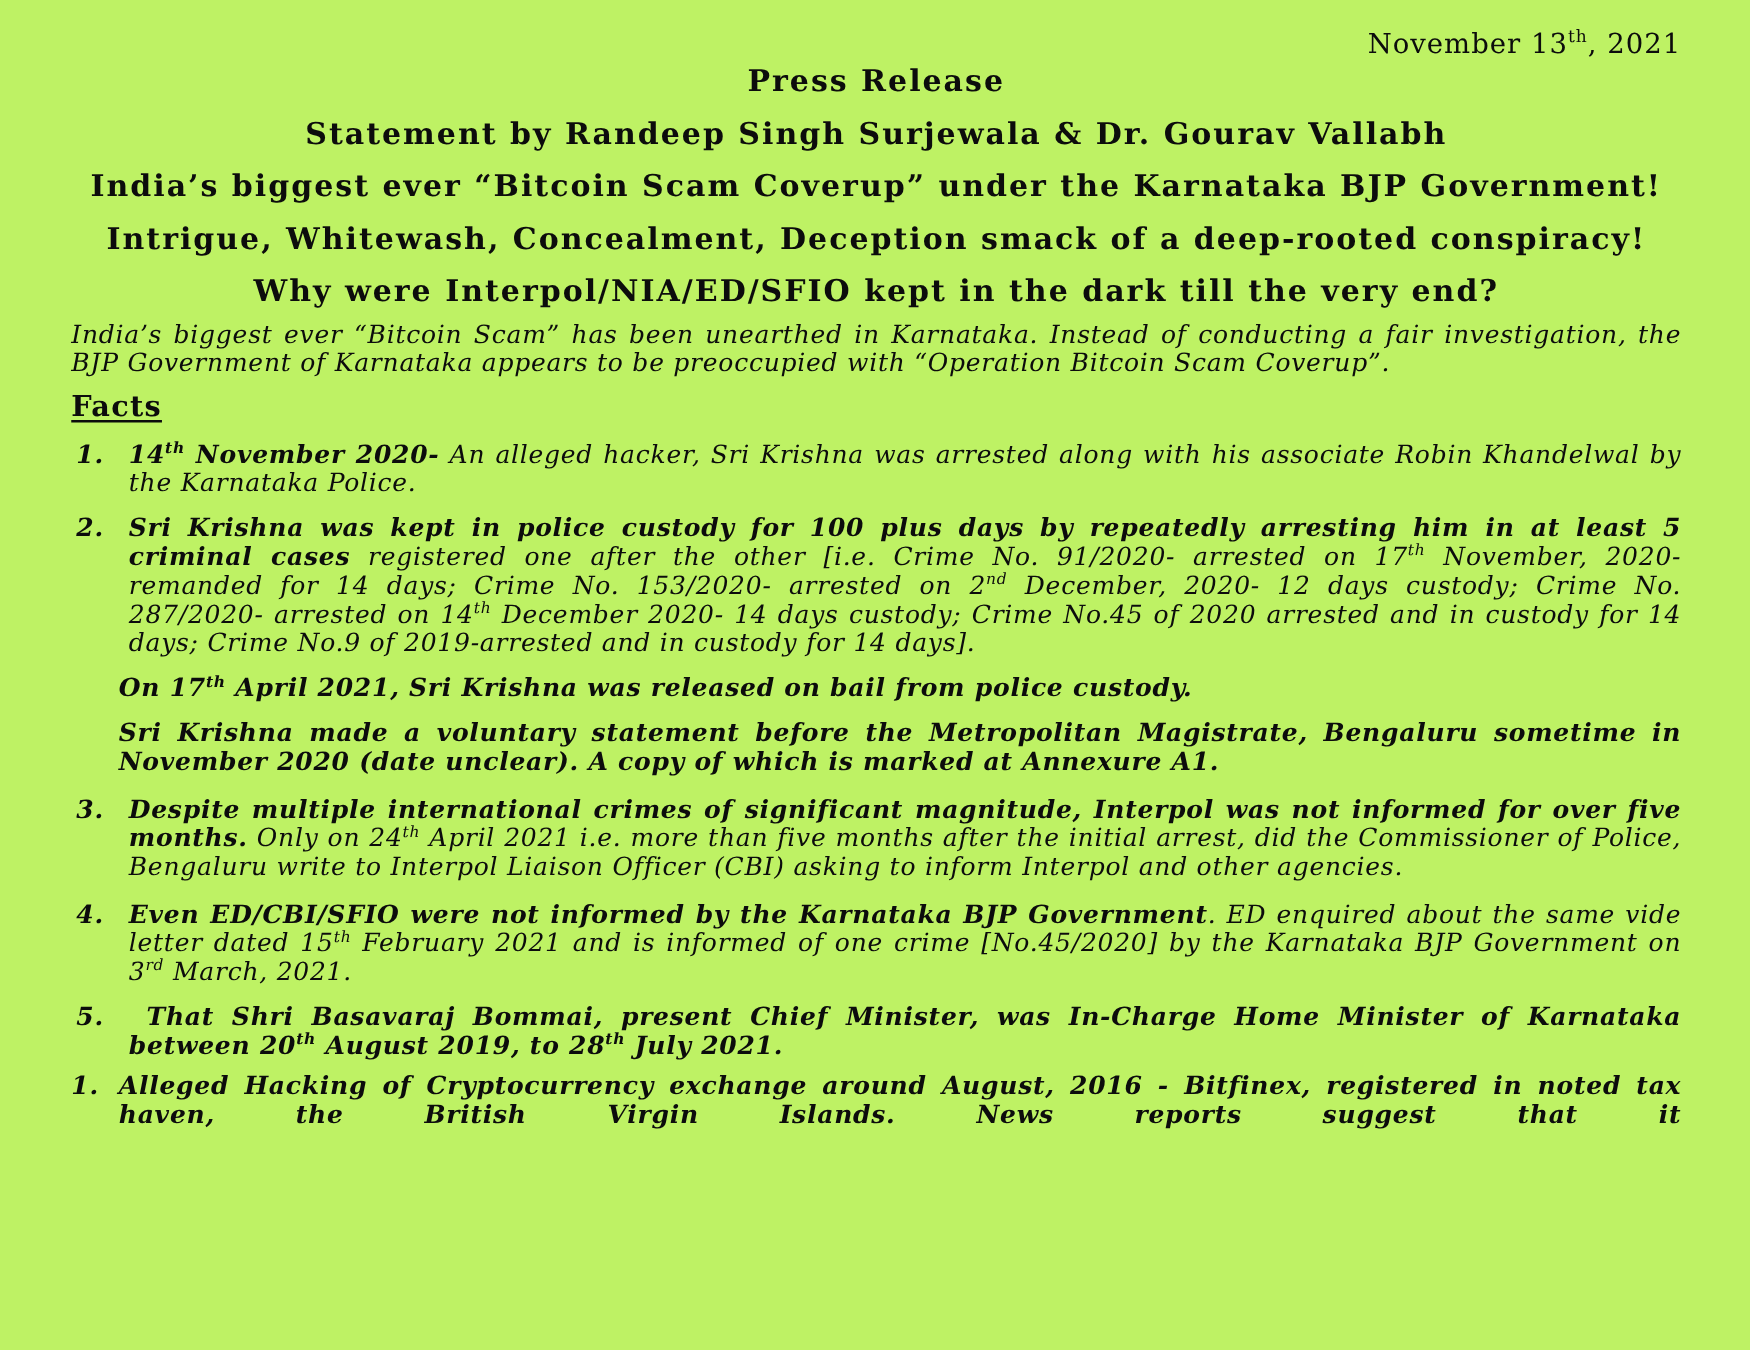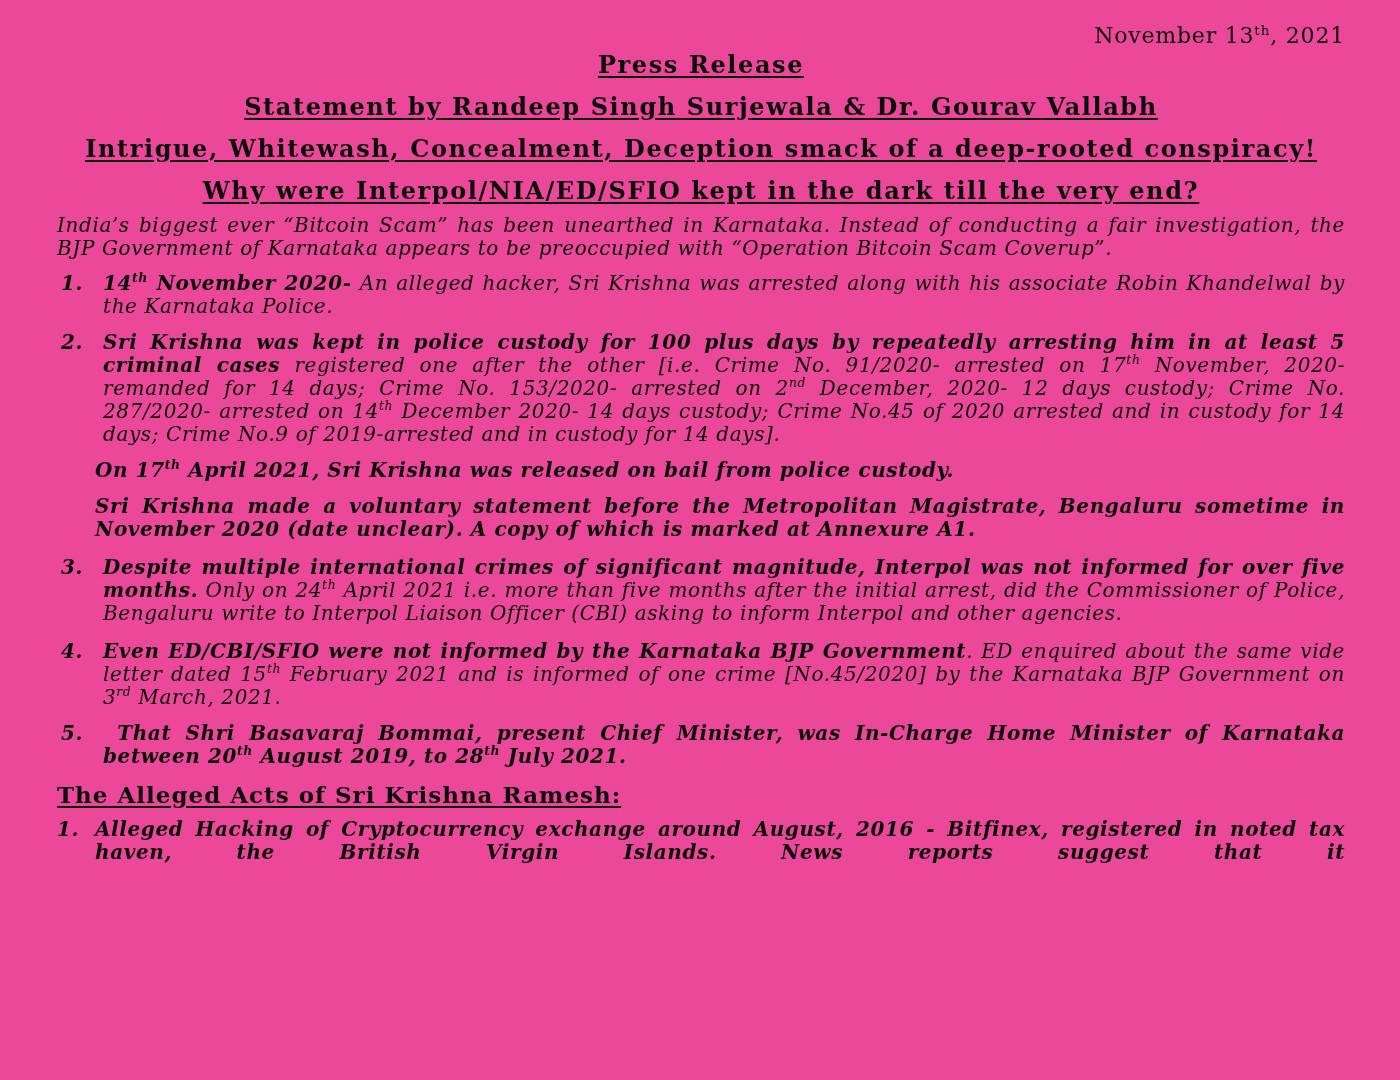--- a/index.html
+++ b/index.html
@@ -5,37 +5,36 @@
   html, body {
     margin: 0; padding: 0;
     background: #ffffff;
     width: 1400px; height: 1080px;
     overflow: hidden;
   }
   .page {
     box-sizing: border-box;
     width: 1400px; height: 1080px;
     padding: 24px 55px 0 57px;
-    background: #ec4899;
+    background: #bef264;
     color: #0c0c0c;
     font-family: "DejaVu Serif", "Liberation Serif", serif;
   }
   .date-line {
     text-align: right;
     font-size: 22px;
     line-height: 24px;
     letter-spacing: 0.8px;
   }
   .hl {
     font-weight: bold;
     text-align: center;
     font-size: 24px;
     line-height: 30px;
     letter-spacing: 1.6px;
-    text-decoration: underline;
     text-underline-offset: 3px;
   }
   .sect {
     font-weight: bold;
     text-align: left;
     font-size: 23px;
     line-height: 28px;
     letter-spacing: 1px;
     text-decoration: underline;
     text-underline-offset: 3px;
@@ -79,27 +78,29 @@
 <body>
 
 <div class="page">
 
   <div class="date-line"><span>November 13</span><sup>th</sup><span>, 2021</span></div>
 
   <div class="hl mt2">Press Release</div>
 
   <div class="hl mt12">Statement by Randeep Singh Surjewala &amp; Dr. Gourav Vallabh</div>
 
+  <div class="hl mt12">India’s biggest ever “Bitcoin Scam Coverup” under the Karnataka BJP Government!</div>
 
   <div class="hl mt12">Intrigue, Whitewash, Concealment, Deception smack of a deep-rooted conspiracy!</div>
 
   <div class="hl mt12">Why were Interpol/NIA/ED/SFIO kept in the dark till the very end?</div>
 
   <div class="para mt8"><span>India’s biggest ever “Bitcoin Scam” has been unearthed in Karnataka. Instead of conducting a fair investigation, the BJP Government of Karnataka appears to be preoccupied with “Operation Bitcoin Scam Coverup”.</span></div>
 
+  <div class="sect mt10">Facts</div>
 
   <div class="li para mt12">
     <span class="num">1.</span>
     <div class="li-text"><span class="b">14</span><sup class="b">th</sup><span class="b"> November 2020-</span><span> An alleged hacker, Sri Krishna was arrested along with his associate Robin Khandelwal by the Karnataka Police.</span></div>
   </div>
 
   <div class="li para mt13">
     <span class="num">2.</span>
     <div class="li-text"><span class="b">Sri Krishna was kept in police custody for 100 plus days by repeatedly arresting him in at least 5 criminal cases</span><span> registered one after the other [i.e. Crime No. 91/2020- arrested on 17</span><sup>th</sup><span> November, 2020- remanded for 14 days; Crime No. 153/2020- arrested on 2</span><sup>nd</sup><span> December, 2020- 12 days custody; Crime No. 287/2020- arrested on 14</span><sup>th</sup><span> December 2020- 14 days custody; Crime No.45 of 2020 arrested and in custody for 14 days; Crime No.9 of 2019-arrested and in custody for 14 days].</span></div>
   </div>
@@ -116,21 +117,20 @@
   <div class="li para mt15">
     <span class="num">4.</span>
     <div class="li-text"><span class="b">Even ED/CBI/SFIO were not informed by the Karnataka BJP Government</span><span>. ED enquired about the same vide letter dated 15</span><sup>th</sup><span> February 2021 and is informed of one crime [No.45/2020] by the Karnataka BJP Government on 3</span><sup>rd</sup><span> March, 2021.</span></div>
   </div>
 
   <div class="li para mt13">
     <span class="num">5.</span>
     <div class="li-text"><span class="b">&nbsp;That Shri Basavaraj Bommai, present Chief Minister, was In-Charge Home Minister of Karnataka between 20</span><sup class="b">th</sup><span class="b"> August 2019, to 28</span><sup class="b">th</sup><span class="b"> July 2021.</span></div>
   </div>
 
-  <div class="sect mt13">The Alleged Acts of Sri Krishna Ramesh:</div>
 
 
   <div class="li li-narrow para mt9">
     <span class="num">1.</span>
     <div class="li-text force-just"><span class="b">Alleged Hacking of Cryptocurrency exchange around August, 2016 - Bitfinex, registered in noted tax haven, the British Virgin Islands. News reports suggest that it</span></div>
   </div>
 
 </div>
 
 </body></html>

